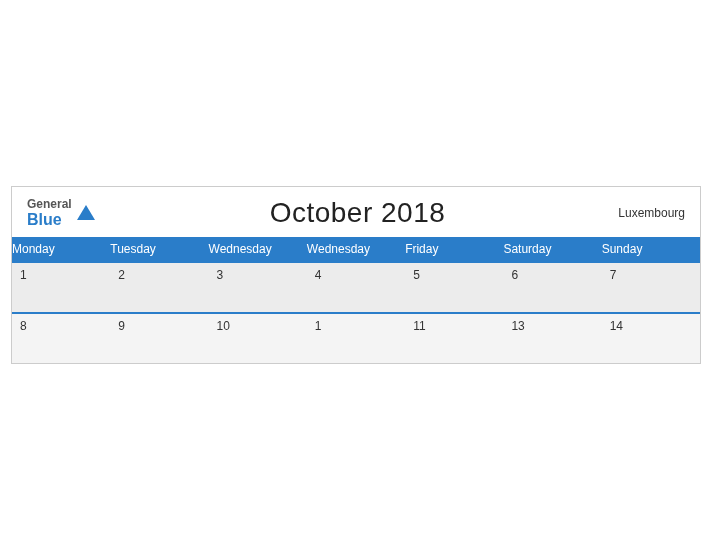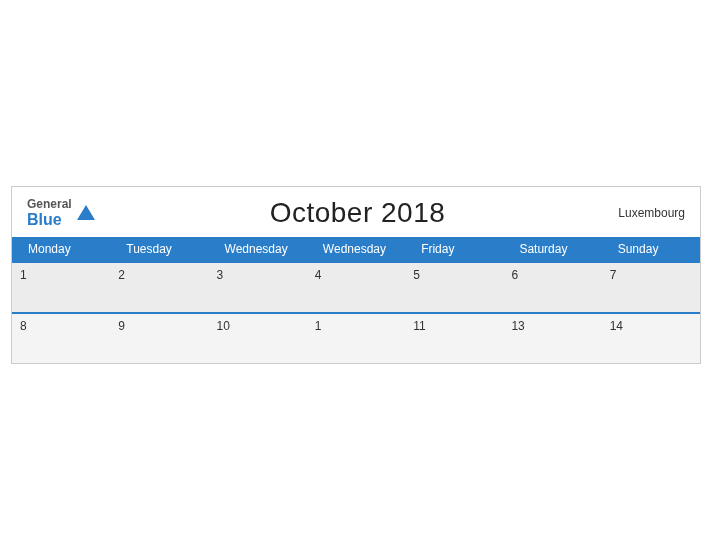--- a/index.html
+++ b/index.html
@@ -62,21 +62,21 @@
     }
     .calendar-grid {
       width: 100%;
       border-collapse: collapse;
     }
     .calendar-grid thead tr th {
       background: #2a7dc9;
       color: #fff;
       font-size: 12px;
       font-weight: normal;
-      padding: 5px 16px;
+      padding: 5px 0;
       text-align: left;
       border: none;
     }
     .calendar-grid tbody tr {
       border-top: 2px solid #2a7dc9;
     }
     .calendar-grid tbody tr td {
       background: #f4f4f4;
       vertical-align: top;
       padding: 5px 8px 30px 8px;

